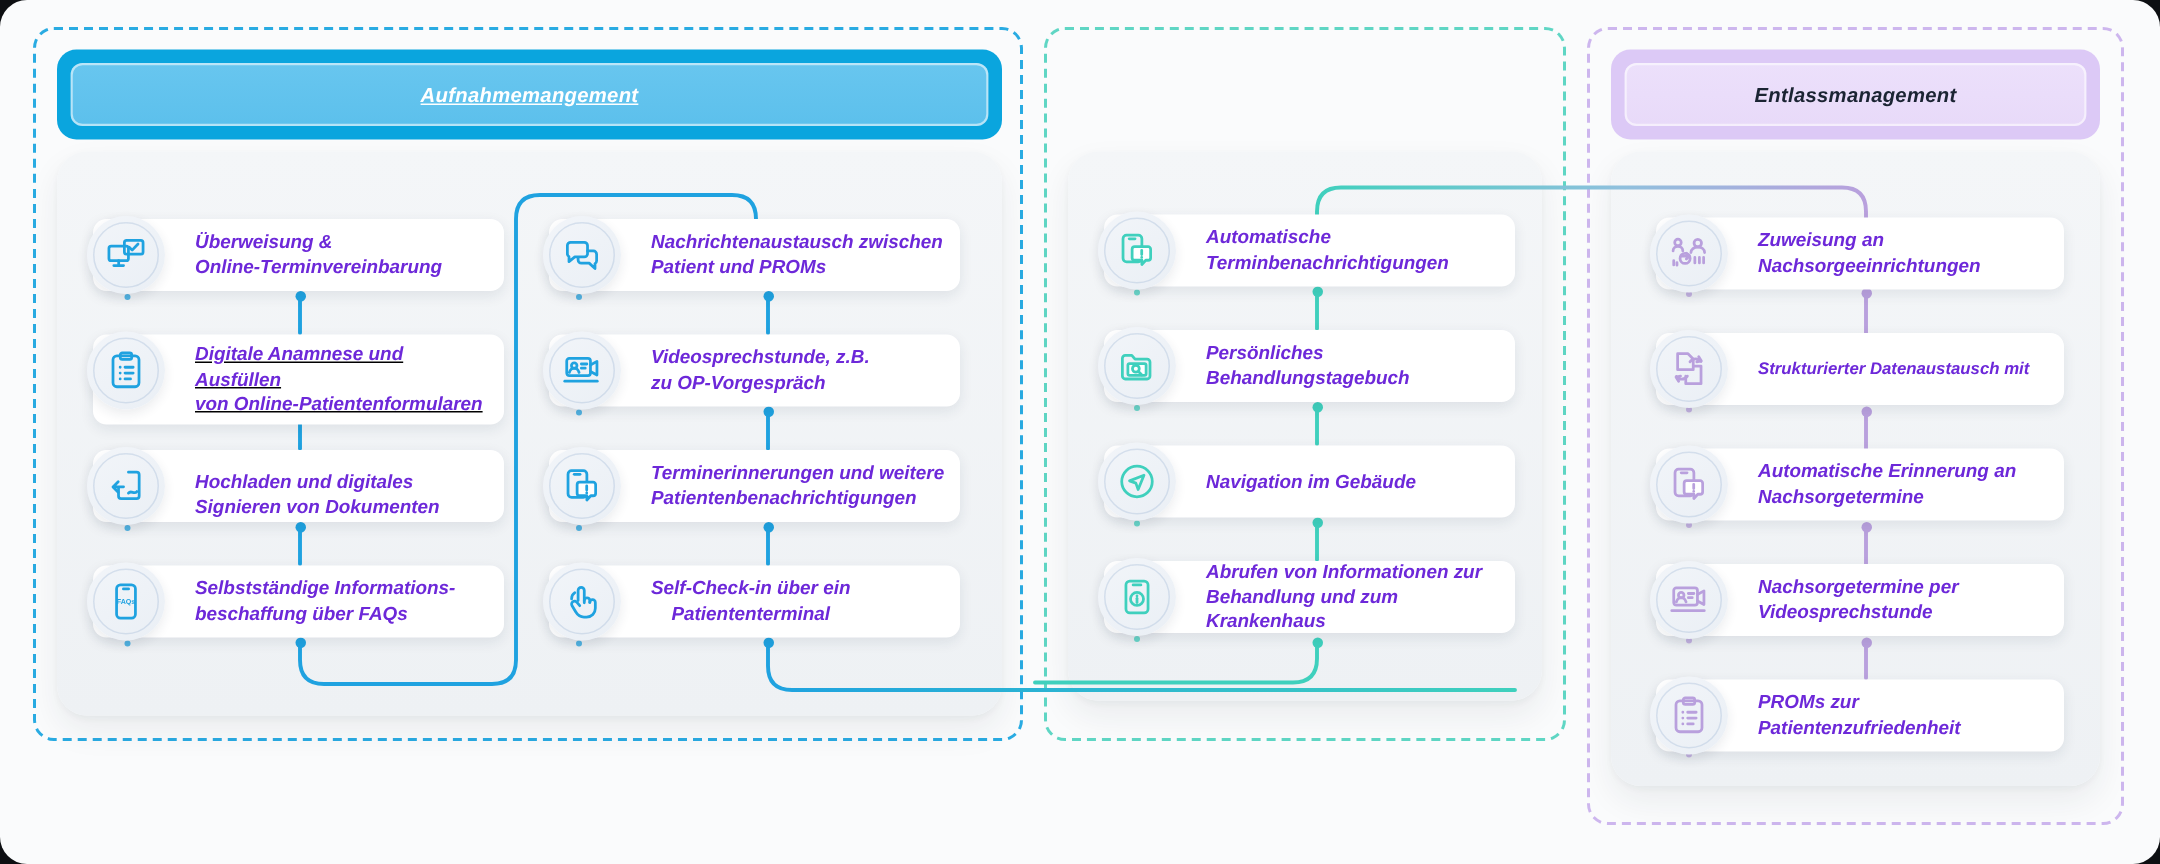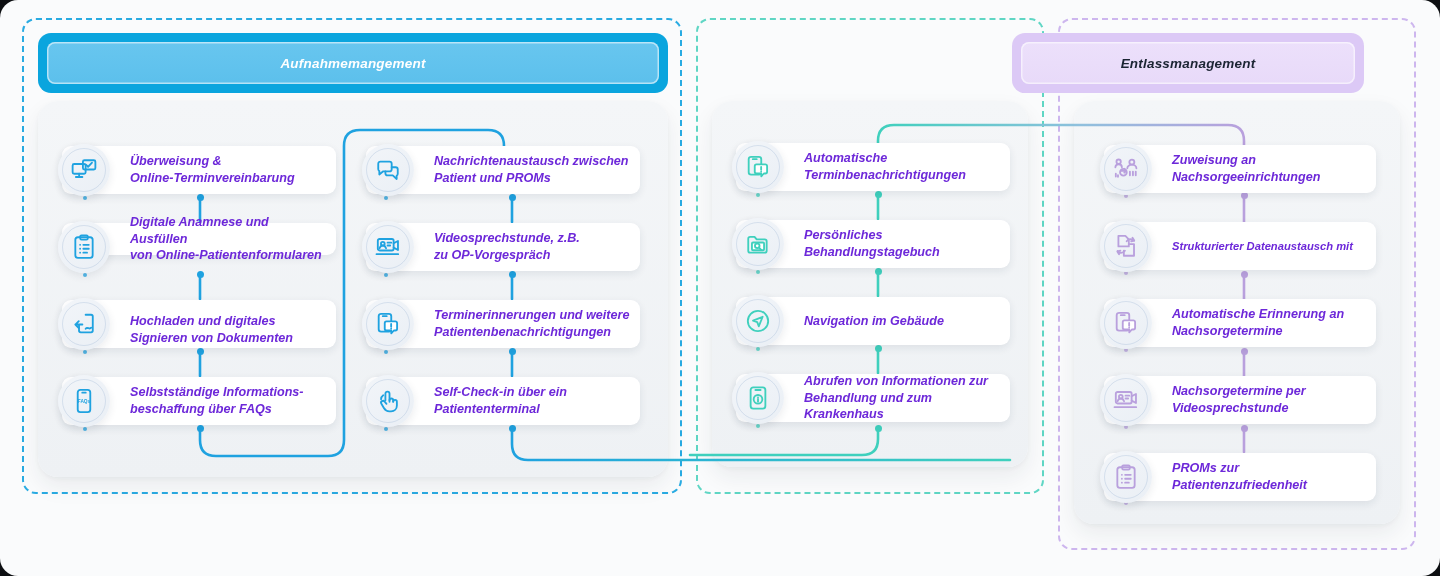--- a/index.html
+++ b/index.html
@@ -34,21 +34,21 @@
     display:flex;align-items:center;justify-content:center;
     box-shadow:inset 0 0 0 1.5px rgba(255,255,255,.55);
   }
   .pill-label{
     font-style:italic;font-weight:700;font-size:13.5px;
     letter-spacing:.2px;color:#1b2433;
     white-space:nowrap;
   }
   .pill.blue{background:#0aa5de;}
   .pill.blue .inner{background:linear-gradient(180deg,#68c6ef 0%,#5cc0ec 100%);}
-  .pill.blue .pill-label{color:#ffffff;}
+  .pill.blue .pill-label{color:#ffffff;text-decoration:underline;}
   .pill.teal{background:#54d4c4;}
   .pill.teal .inner{background:linear-gradient(180deg,#9fe6dc 0%,#92e2d7 100%);}
   .pill.purple{background:#dcc9f6;}
   .pill.purple .inner{background:linear-gradient(180deg,#ece0fb 0%,#e8daf9 100%);}
 
   
   .panel{
     position:absolute;box-sizing:border-box;
     background:linear-gradient(180deg,#f4f6f8 0%,#eef1f4 100%);
     border-radius:20px;
@@ -99,21 +99,21 @@
     <div class="frame teal" style="left:696px;top:18px;width:348px;height:476px;"></div>
     <div class="frame purple" style="left:1058px;top:18px;width:358px;height:532px;"></div>
 
     <div class="pill blue" style="left:38px;top:33px;width:630px;height:60px;">
       <div class="inner">
         <span class="pill-label">Aufnahmemangement</span>
       </div>
     </div>
 
 
-    <div class="pill purple" style="left:1012px;top:33px;width:352px;height:60px;">
+    <div class="pill purple" style="left:1074px;top:33px;width:326px;height:60px;">
       <div class="inner">
         <span class="pill-label">Entlassmanagement</span>
       </div>
     </div>
 
     <div class="panel" style="left:38px;top:101px;width:630px;height:376px;"></div>
     <div class="panel" style="left:712px;top:101px;width:316px;height:366px;"></div>
     <div class="panel" style="left:1074px;top:101px;width:326px;height:423px;"></div>
 
     <svg class="links" viewBox="0 0 1440 576" preserveAspectRatio="none">
@@ -206,21 +206,21 @@
           </div>
         </div>
         <div class="medallion" style="left: 58px; top: 144px;">
           <svg viewBox="0 0 24 24">
             <rect x="1.5" y="6.5" width="12" height="9" rx="1.4" fill="none" stroke="#1fa2e0" stroke-width="1.7"></rect>
             <path d="M7.5 15.5v3 M4.5 18.5h6" fill="none" stroke="#1fa2e0" stroke-width="1.7" stroke-linecap="round" stroke-linejoin="round"></path>
             <rect x="11" y="3" width="11.5" height="8.5" rx="1.4" fill="none" stroke="#1fa2e0" stroke-width="1.7"></rect>
             <path d="M14 7.2l1.8 1.8 3.6-3.8" fill="none" stroke="#1fa2e0" stroke-width="1.7" stroke-linecap="round" stroke-linejoin="round"></path>
           </svg>
         </div>
-        <div class="card" style="left: 62px; top: 223px; width: 274px; height: 32px;">
+        <div class="card" style="left: 62px; top: 223px; width: 274px; height: 60px; text-decoration: underline;">
           <div class="card-text" style="font-size: 12.6px;">
             <div>Digitale Anamnese und Ausfüllen</div>
             <div>von Online-Patientenformularen</div>
           </div>
         </div>
         <div class="medallion" style="left: 58px; top: 221px;">
           <svg viewBox="0 0 24 24">
             <rect x="4" y="3" width="16" height="19" rx="2.4" fill="none" stroke="#1fa2e0" stroke-width="1.7"></rect>
             <rect x="8.5" y="1.2" width="7" height="4" rx="1.2" fill="none" stroke="#1fa2e0" stroke-width="1.7"></rect>
             <path d="M8.4 10h.02 M8.4 13.6h.02 M8.4 17.2h.02" fill="none" stroke="#1fa2e0" stroke-width="1.7" stroke-linecap="round" stroke-linejoin="round"></path>
@@ -289,21 +289,21 @@
         </div>
         <div class="medallion" style="left: 362px; top: 298px;">
           <svg viewBox="0 0 24 24">
             <rect x="3.4" y="2.6" width="11.6" height="16.4" rx="2.2" fill="none" stroke="#1fa2e0" stroke-width="1.7"></rect>
             <path d="M7.2 4.8h3.6" fill="none" stroke="#1fa2e0" stroke-width="1.7" stroke-linecap="round" stroke-linejoin="round"></path>
             <path d="M10.6 9.6h8.2a1.6 1.6 0 0 1 1.6 1.6v5.2a1.6 1.6 0 0 1-1.6 1.6h-1.4l-2.4 2.6v-2.6h-4.4a1.6 1.6 0 0 1-1.6-1.6v-5.2a1.6 1.6 0 0 1 1.6-1.6z" fill="#ffffff" stroke="#1fa2e0" stroke-width="1.7" stroke-linejoin="round"></path>
             <path d="M14.9 11.9v2.6 M14.9 16.3h.02" fill="none" stroke="#1fa2e0" stroke-width="1.7" stroke-linecap="round" stroke-linejoin="round"></path>
           </svg>
         </div>
         <div class="card" style="left: 366px; top: 377px; width: 274px; height: 48px;">
-          <div class="card-text" style="font-size: 12.6px;">
+          <div class="card-text" style="font-size: 12.6px; text-align: center;">
             <div>Self-Check-in über ein</div>
             <div>Patiententerminal</div>
           </div>
         </div>
         <div class="medallion" style="left: 362px; top: 375px;">
           <svg viewBox="0 0 24 24">
             <path d="M9.6 11.4V5.2a1.9 1.9 0 0 1 3.8 0v7.6" fill="none" stroke="#1fa2e0" stroke-width="1.7" stroke-linecap="round" stroke-linejoin="round"></path>
             <path d="M13.4 11.4a1.7 1.7 0 0 1 3.4 0v1.2" fill="none" stroke="#1fa2e0" stroke-width="1.7" stroke-linecap="round" stroke-linejoin="round"></path>
             <path d="M16.8 12.6a1.7 1.7 0 0 1 3.4 0v3.6c0 3-2.2 5.4-5.4 5.4h-1.6c-2.6 0-3.8-1.1-5-3.1l-2.3-3.9a1.8 1.8 0 0 1 3-2l1.7 2" fill="none" stroke="#1fa2e0" stroke-width="1.7" stroke-linecap="round" stroke-linejoin="round"></path>
             <path d="M7.6 6.6C6.4 7.4 5.6 8.8 5.6 10.4" fill="none" stroke="#1fa2e0" stroke-width="1.7" stroke-linecap="round" stroke-linejoin="round"></path>

